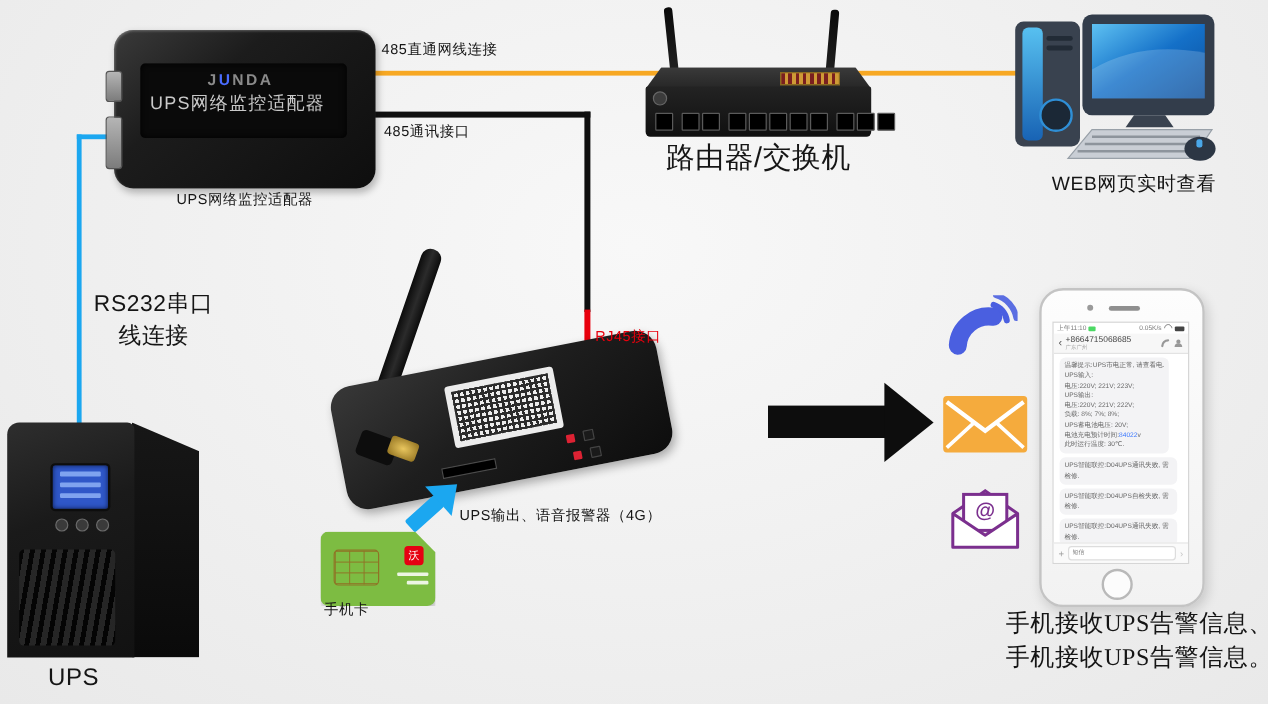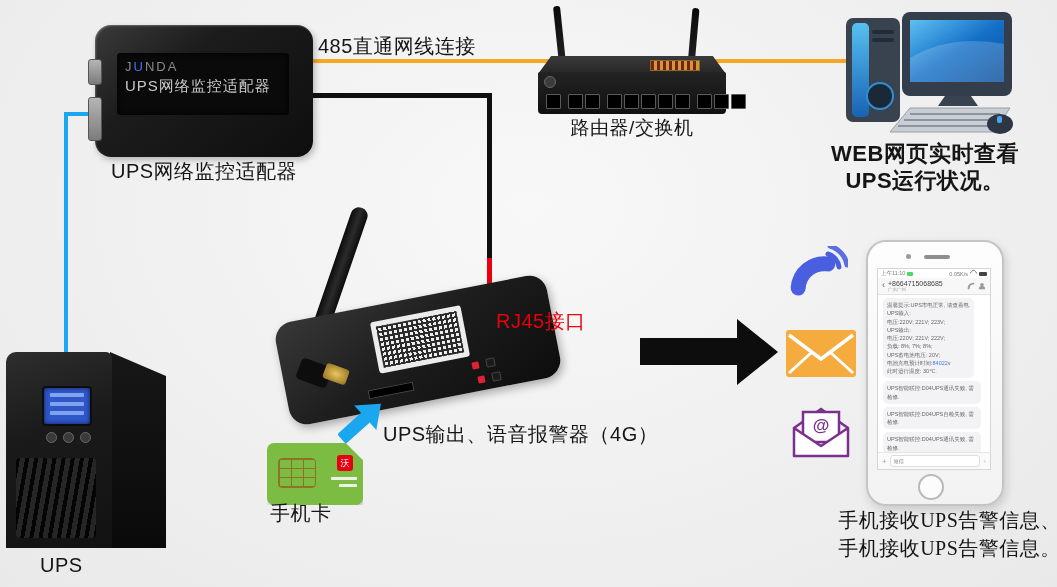--- a/index.html
+++ b/index.html
@@ -2,32 +2,32 @@
 <html><head>
 <meta charset="utf-8">
 <style>
   html,body{margin:0;padding:0;}
   #canvas{
     position:relative;width:1057px;height:587px;overflow:hidden;
     background:radial-gradient(ellipse at 50% 35%, #f8f8f8 0%, #efefef 60%, #e9e9e9 100%);
     font-family:"Liberation Sans","DejaVu Sans",sans-serif;color:#111;
   }
   .abs{position:absolute;}
-  .lbl{position:absolute;color:#151515;font-size:20px;letter-spacing:.5px;z-index:6;white-space:nowrap;}
+  .lbl{position:absolute;color:#151515;font-size:12px;letter-spacing:.5px;z-index:6;white-space:nowrap;}
   .lbl.center{text-align:center;white-space:normal;}
-  .red{color:#e8000d;margin-top:36px;}
+  .red{color:#e8000d;}
   
   .wire{position:absolute;z-index:1;}
   
   .adapter{left:95px;top:25px;width:218px;height:132px;z-index:2;
     background:linear-gradient(140deg,#3a3a3a 0%,#1c1c1c 35%,#0e0e0e 100%);
     border-radius:16px;box-shadow:inset 1px 1px 2px rgba(255,255,255,.25), 2px 3px 6px rgba(0,0,0,.25);}
   .adapter .screen{position:absolute;left:22px;top:28px;width:172px;height:62px;background:#0a0a0a;border-radius:4px;
     box-shadow:inset 0 0 6px #000;padding:6px 8px;box-sizing:border-box;}
-  .adapter .logo{font-size:13px;font-weight:normal;letter-spacing:2px;color:#8a8a8a;}
+  .adapter .logo{font-size:13px;font-weight:bold;letter-spacing:2px;color:#8a8a8a;margin-left:48px;}
   .adapter .logo .u{color:#4a6cff;}
   .adapter .screen-title{font-size:15px;color:#c9c9c9;margin-top:3px;letter-spacing:1px;}
   .db9{position:absolute;background:linear-gradient(#b5b5b5,#7c7c7c);border:1px solid #555;border-radius:3px;}
   
   .router{left:538px;top:6px;width:188px;height:112px;z-index:2;}
   .router .ant{position:absolute;width:7px;height:58px;background:linear-gradient(#0a0a0a,#222);border-radius:3px;}
   .router .top-face{position:absolute;left:0;top:50px;width:100%;height:18px;background:linear-gradient(#3a3a3a,#262626);
     clip-path:polygon(7% 0,93% 0,100% 100%,0 100%);}
   .router .front{position:absolute;left:0;top:66px;width:100%;height:42px;background:linear-gradient(#232323,#101010);
     border-radius:2px 2px 4px 4px;display:flex;align-items:flex-end;padding:0 8px 5px 8px;box-sizing:border-box;gap:7px;}
@@ -119,21 +119,26 @@
 <div id="canvas">
 
   <div class="wire" style="left:312px;top:59px;width:556px;height:4px;background:#f7a823;"></div>
   <div class="wire" style="left:312px;top:93px;width:180px;height:5px;background:#0f0f0f;"></div>
   <div class="wire" style="left:487px;top:93px;width:5px;height:167px;background:#0f0f0f;"></div>
   <div class="wire" style="left:487px;top:258px;width:5px;height:54px;background:#e8000d;"></div>
   <div class="wire" style="left:64px;top:112px;width:33px;height:4px;background:#1ba7f0;"></div>
   <div class="wire" style="left:64px;top:112px;width:4px;height:242px;background:#1ba7f0;"></div>
 
   <div class="lbl" style="left:318px;top:33px;">485直通网线连接</div>
+  <div class="lbl" style="left:320px;top:101px;">485通讯接口</div>
   <div class="lbl red" style="left:496px;top:272px;">RJ45接口</div>
+  <div class="lbl center" style="left:68px;top:240px;width:120px;line-height:27px;font-size:19px;">
+    <span>RS232串口</span><br>
+    <span>线连接</span>
+  </div>
 
   <div class="abs adapter">
     <div class="screen">
       <div class="logo"><span>J</span><span class="u">U</span><span>NDA</span></div>
       <div class="screen-title">UPS网络监控适配器</div>
     </div>
     <div class="db9" style="left:-7px;top:34px;width:12px;height:24px;"></div>
     <div class="db9" style="left:-7px;top:72px;width:12px;height:42px;"></div>
   </div>
   <div class="lbl center" style="left:95px;top:158px;width:218px;">UPS网络监控适配器</div>
@@ -159,21 +164,21 @@
           <span class="port"></span>
         </span>
       <span class="pgroup">
           <span class="port"></span>
           <span class="port"></span>
           <span class="port"></span>
         </span>
     </div>
     <div class="pwr"></div>
   </div>
-  <div class="lbl center" style="left:538px;top:115px;width:188px;font-size:19px;">路由器/交换机</div>
+  <div class="lbl center" style="left:538px;top:115px;width:188px;font-size:24px;">路由器/交换机</div>
 
   <div class="abs computer">
     <svg width="175" height="130" viewBox="0 0 175 130">
       <defs>
         <linearGradient id="scr" x1="0" y1="0" x2="1" y2="1">
           <stop offset="0" stop-color="#5ec1f2"></stop>
             <stop offset=".5" stop-color="#1470c8"></stop>
             <stop offset="1" stop-color="#0b4e9b"></stop>
         </linearGradient>
         <linearGradient id="twr" x1="0" y1="0" x2="0" y2="1">
@@ -189,23 +194,22 @@
       <rect x="60" y="2" width="110" height="84" rx="8" fill="#333d4b"></rect>
       <rect x="68" y="10" width="94" height="62" fill="url(#scr)"></rect>
       <path d="M68 48 q40 -24 94 -14 l0 38 l-94 0 z" fill="#ffffff" opacity=".18"></path>
       <path d="M103 86 l26 0 l7 10 l-40 0 z" fill="#39424f"></path>
       <path d="M48 122 l104 0 l16 -24 l-100 0 z" fill="#c9ced5" stroke="#98a0a8"></path>
       <path d="M56 116 l92 0 M62 110 l92 0 M68 104 l90 0" stroke="#8d949c" stroke-width="2" fill="none"></path>
       <ellipse cx="158" cy="114" rx="13" ry="10" fill="#2c3644"></ellipse>
       <rect x="155" y="106" width="5" height="7" rx="2" fill="#4aa7e8"></rect>
     </svg>
   </div>
-  <div class="lbl center" style="left:813px;top:140px;width:224px;font-size:22px;line-height:27px;font-weight:bold;">
+  <div class="lbl center" style="left:833px;top:140px;width:224px;font-size:16px;line-height:27px;">
     <span>WEB网页实时查看</span><br>
-    <span>UPS运行状况。</span>
   </div>
 
   <div class="abs ups">
     <div class="side"></div>
     <div class="front"></div>
     <div class="lcd">
         <i></i>
         <i></i>
         <i></i>
       </div>

